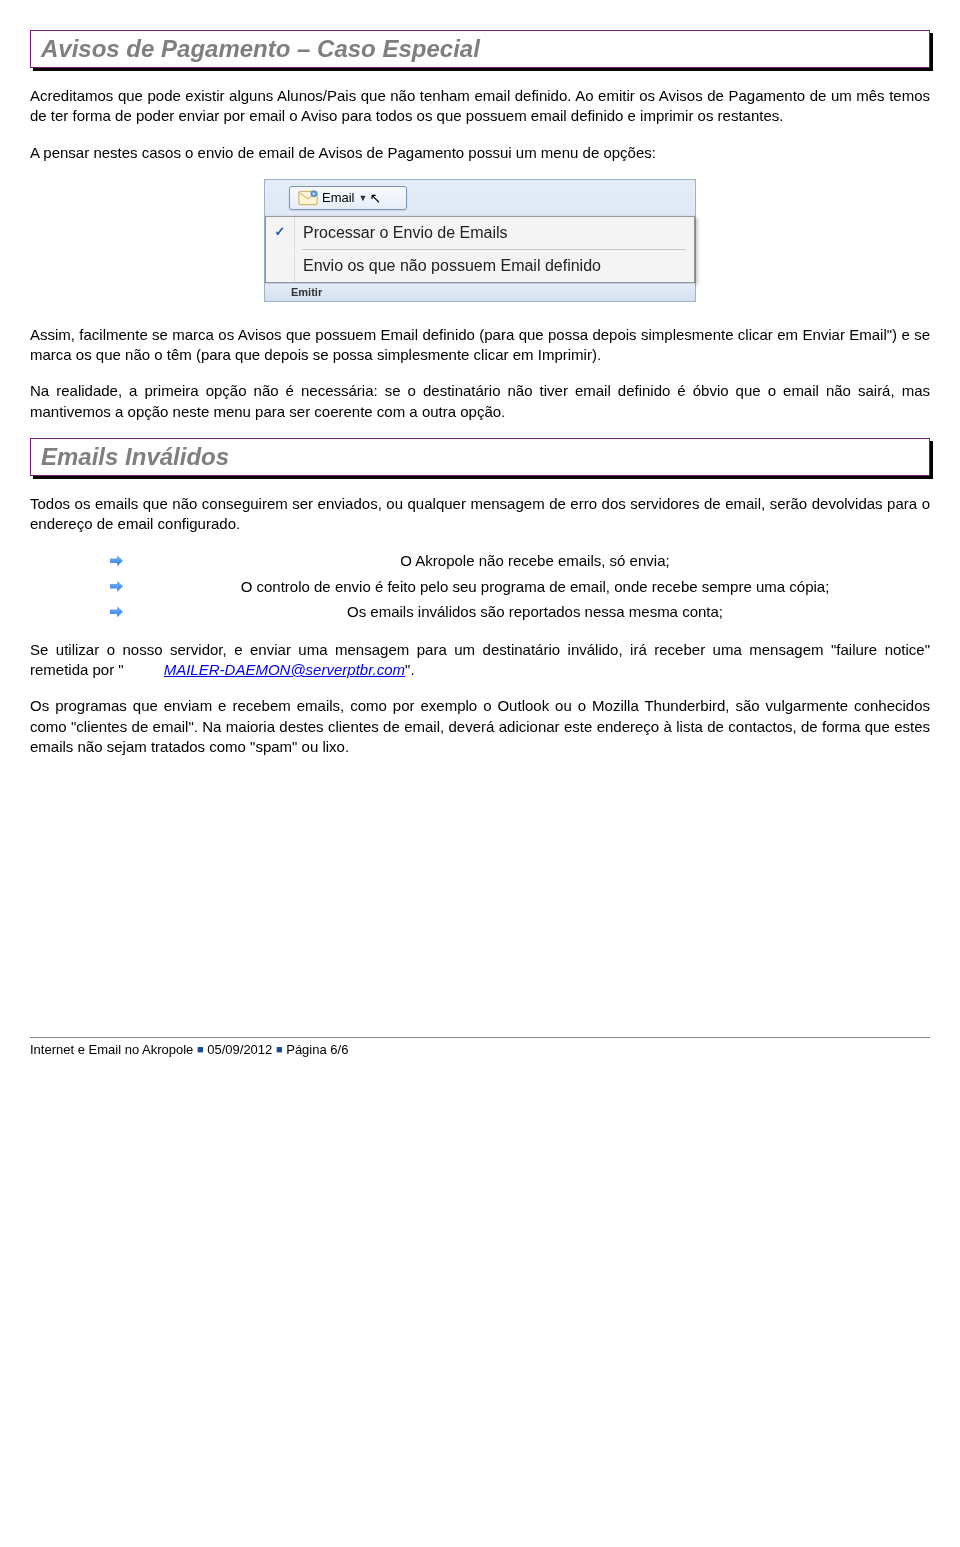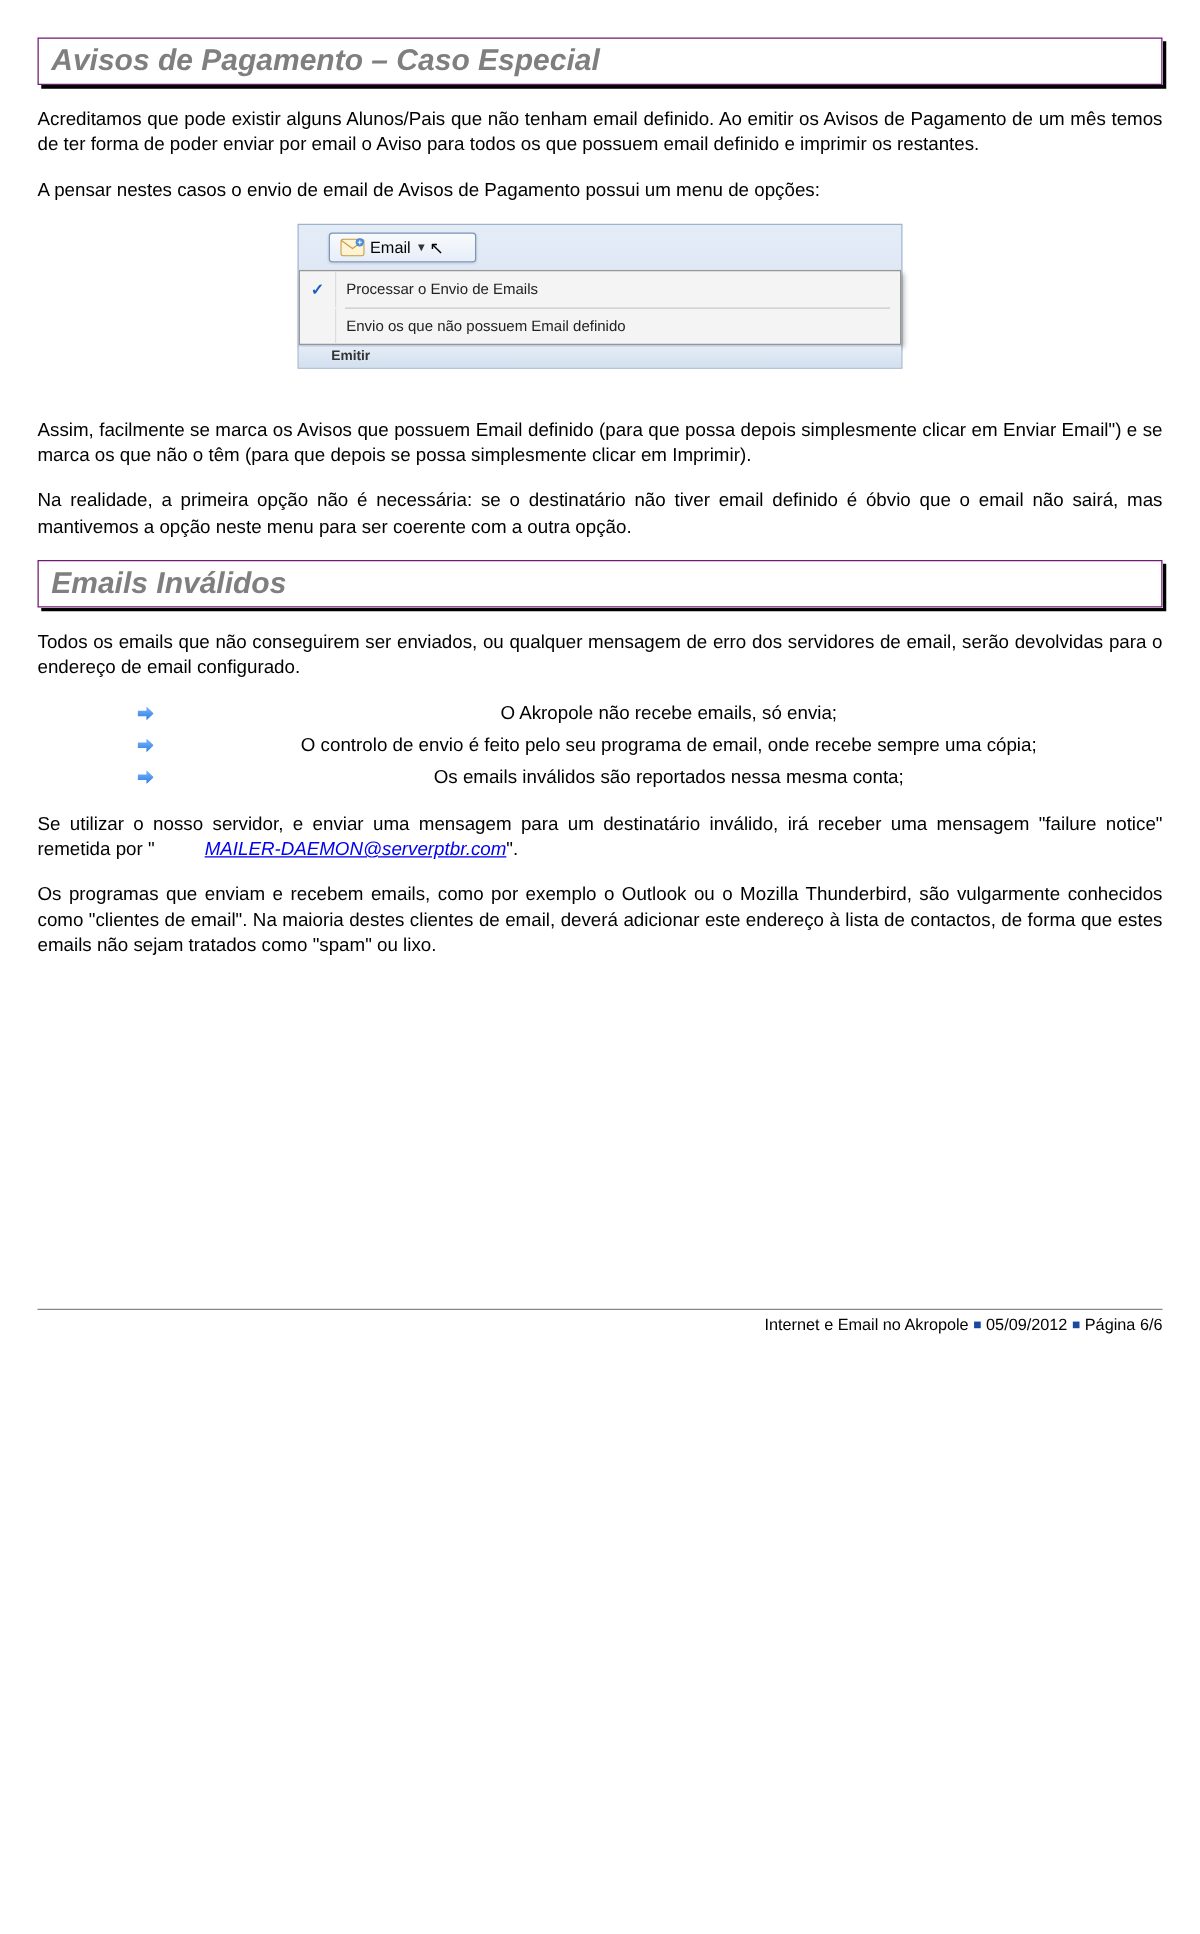--- a/index.html
+++ b/index.html
@@ -23,22 +23,22 @@
     font-weight: bold;
     color: #7f7f7f;
     font-size: 24px;
   }
   p {
     margin: 0 0 16px 0;
     line-height: 1.35;
     text-align: justify;
   }
   .menu-img {
-    margin: 10px auto 40px auto;
-    width: 484px;
+    margin: 10px auto 23px auto;
+    width: 432px;
     display: block;
   }
   .menu-outer {
     background: linear-gradient(#e4ecf7, #d4e0ef);
     border: 1px solid #9db3cc;
     padding: 0;
   }
   .email-btn {
     display: flex;
     align-items: center;
@@ -71,21 +71,21 @@
     border-right: 1px solid #ddd;
     margin-right: 8px;
     padding: 7px 0;
   }
   .menu-panel .item {
     display: flex;
     align-items: stretch;
   }
   .menu-panel .label {
     padding: 7px 12px 7px 0;
-    font-size: 12px;
+    font-size: 16px;
     color: #222;
     flex: 1;
   }
   .sep {
     border-top: 1px solid #c8c8c8;
     margin: 0 8px 0 36px;
   }
   .check {
     color: #1e5fbf;
     font-weight: bold;
@@ -124,21 +124,20 @@
   a.mail {
     color: #0000ee;
     text-decoration: underline;
     font-style: italic;
     margin-left: 40px;
   }
   .footer {
     margin-top: 280px;
     border-top: 1px solid #888;
     padding-top: 4px;
-    text-align: right;
     font-size: 13px;
   }
   .footer .sq {
     color: #1a4aa0;
     font-size: 11px;
     vertical-align: 1px;
   }
 </style>
 </head>
 <body>

